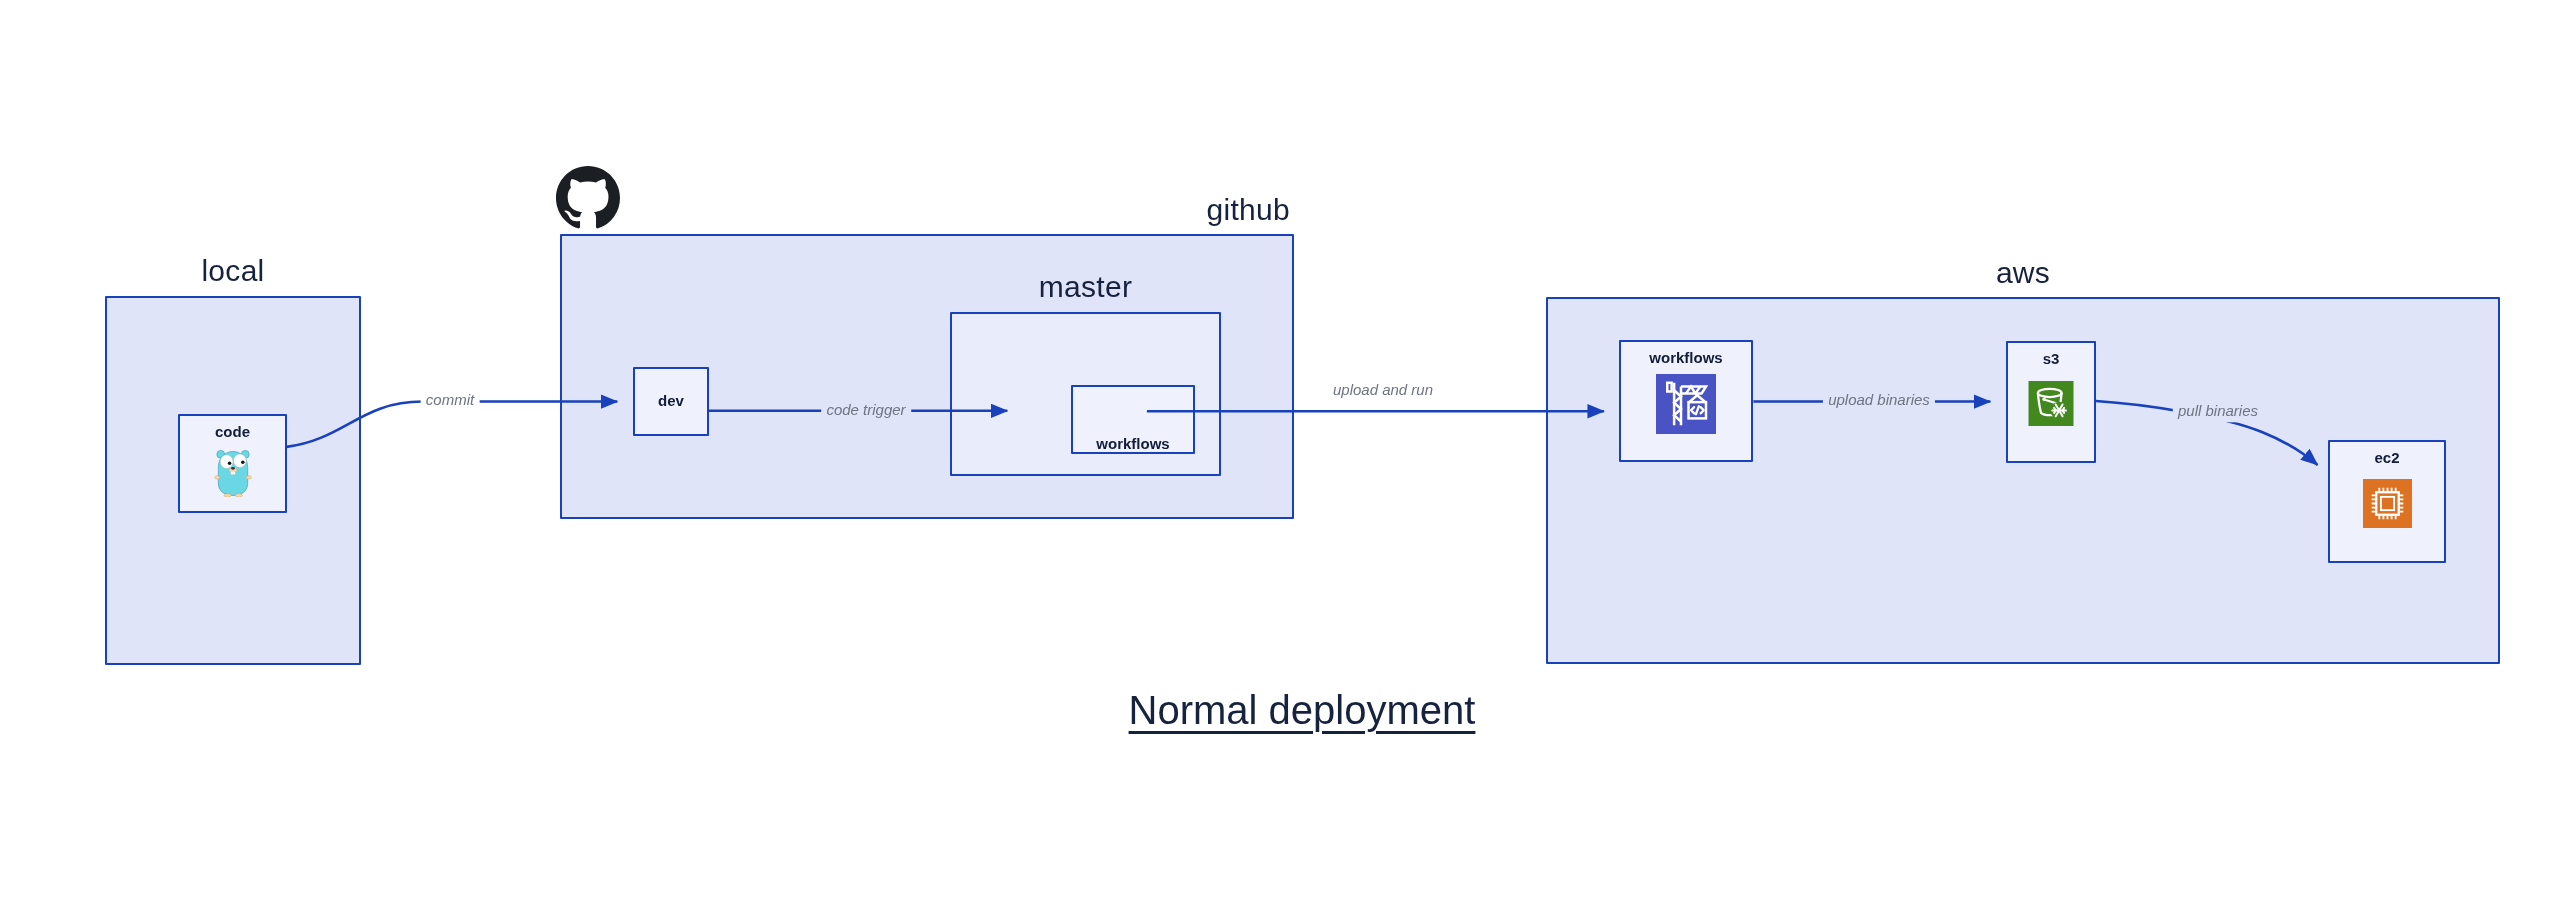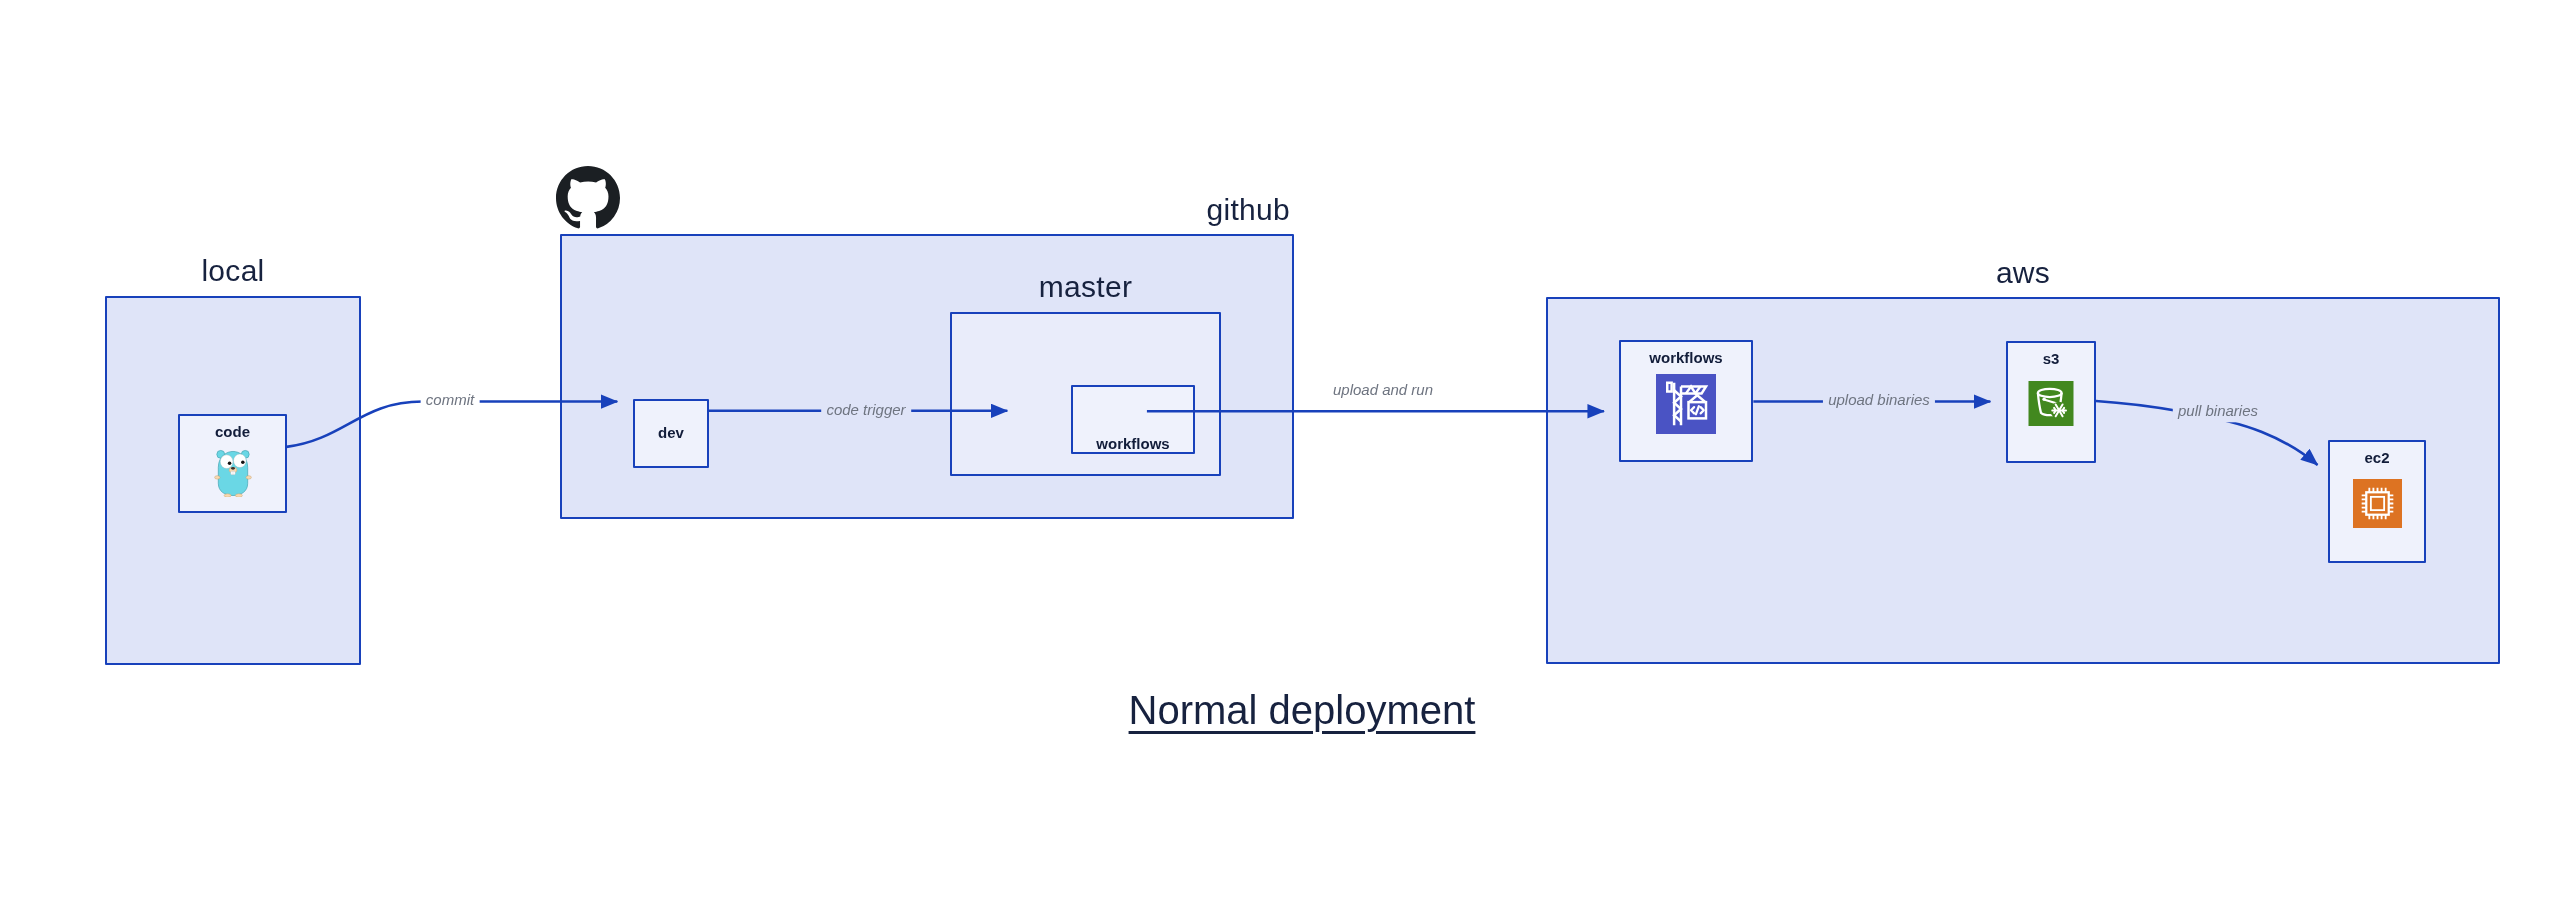--- a/index.html
+++ b/index.html
@@ -33,25 +33,25 @@
   .group-label.github {left:1088px; top:192px; width:202px;  text-align:right;}
   .group-label.master {left:950px; top:269px; width:271px;  text-align:center;}
   .group-label.aws    {left:1546px; top:255px; width:954px; text-align:center;}
   
   .node{
     position:absolute;border:2.6px solid var(--blue);background:var(--node-fill);
     box-sizing:border-box;border-radius:1px;display:flex;flex-direction:column;align-items:center;
   }
   .node .nlabel{font-size:15px;font-weight:700;color:#121d3a;line-height:16.5px;}
   .node.code      {left:178px;  top:414px; width:109px; height:99px; padding-top:8px;}
-  .node.dev       {left:633px; top:367px; width:76px; height:69px; justify-content:center;margin-top:32px;}
+  .node.dev       {left:633px; top:367px; width:76px; height:69px; justify-content:center;}
   .node.workflows {left:1071px; top:385px; width:124px; height:69px; justify-content:flex-end;}
   .node.builders  {left:1619px; top:340px; width:134px; height:122px; padding-top:8.2px;}
   .node.s3        {left:2006px; top:341px; width:90px; height:122px; padding-top:8.2px;text-align:center;}
-  .node.ec2       {left:2328px; top:440px; width:98px; height:123px; padding-top:8.2px;}
+  .node.ec2       {left:2328px; top:440px; width:118px; height:123px; padding-top:8.2px;}
   .node.code .icon-wrap      {margin-top:7.2px;}
   .node.builders .icon-wrap  {margin-top:7.2px;}
   .node.s3 .icon-wrap        {margin-top:13.4px;}
   .node.ec2 .icon-wrap       {margin-top:12.4px;}
   
   .octocat{position:absolute;left:556px;top:166px;width:64px;height:64px;}
   
   svg.edges{position:absolute;left:0;top:0;z-index:5;pointer-events:none;}
   .edge-label{
     position:absolute;z-index:6;transform:translate(-50%,-52%);

